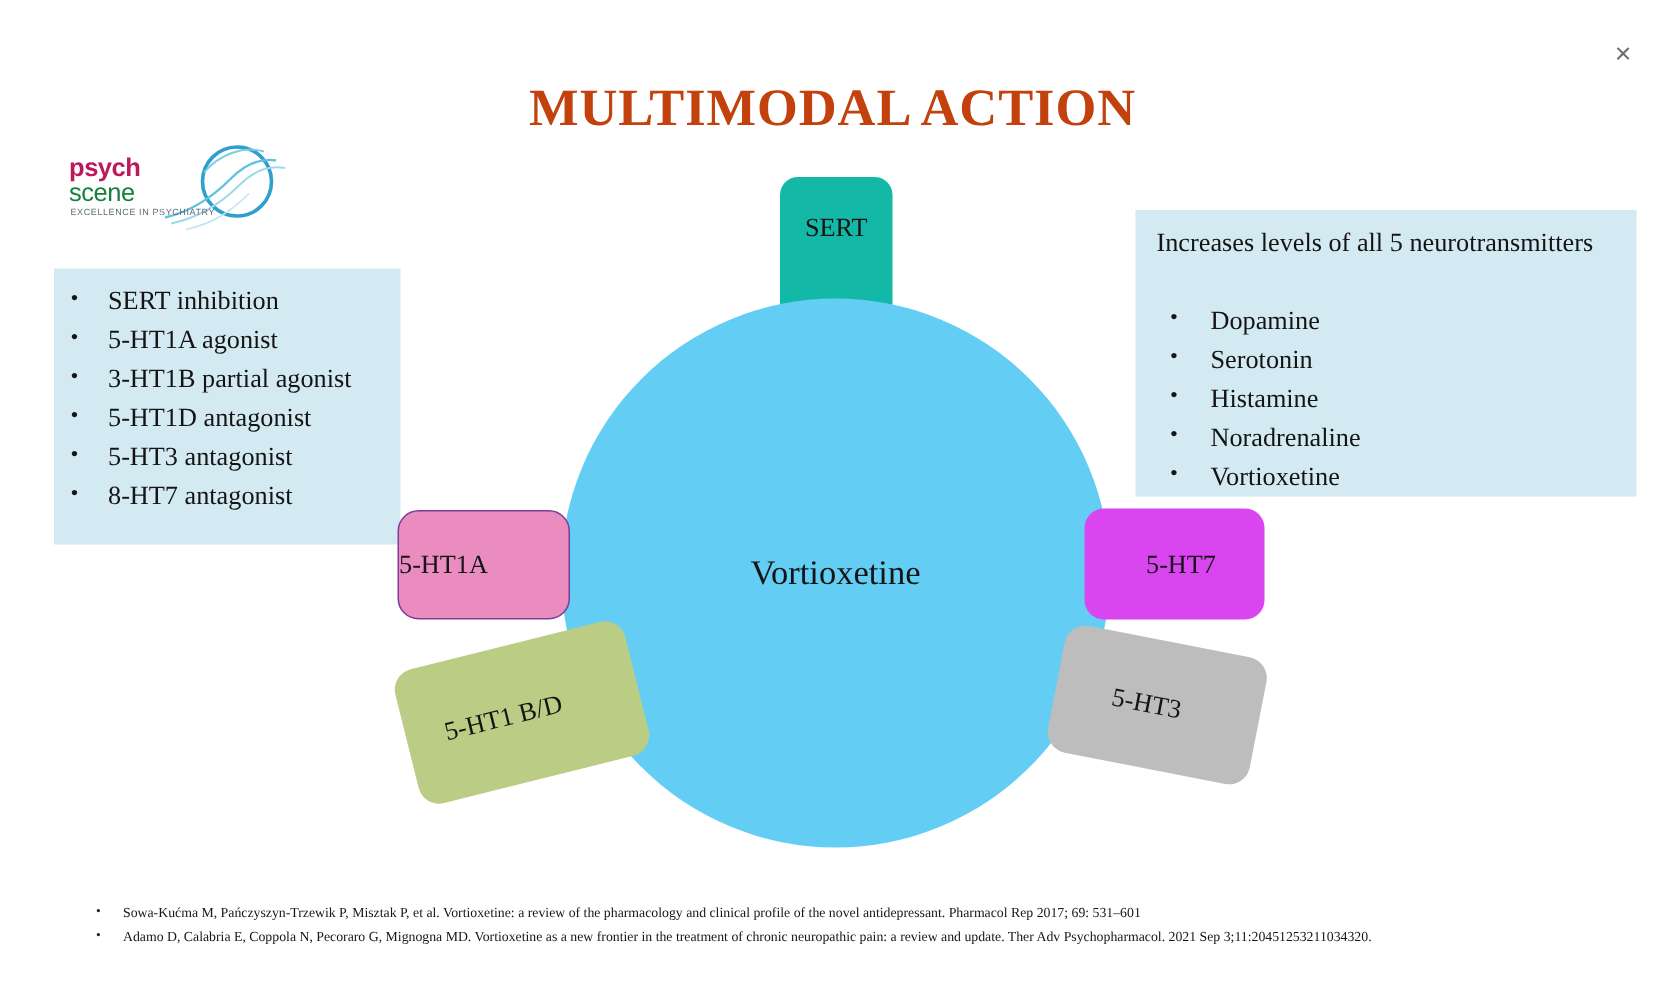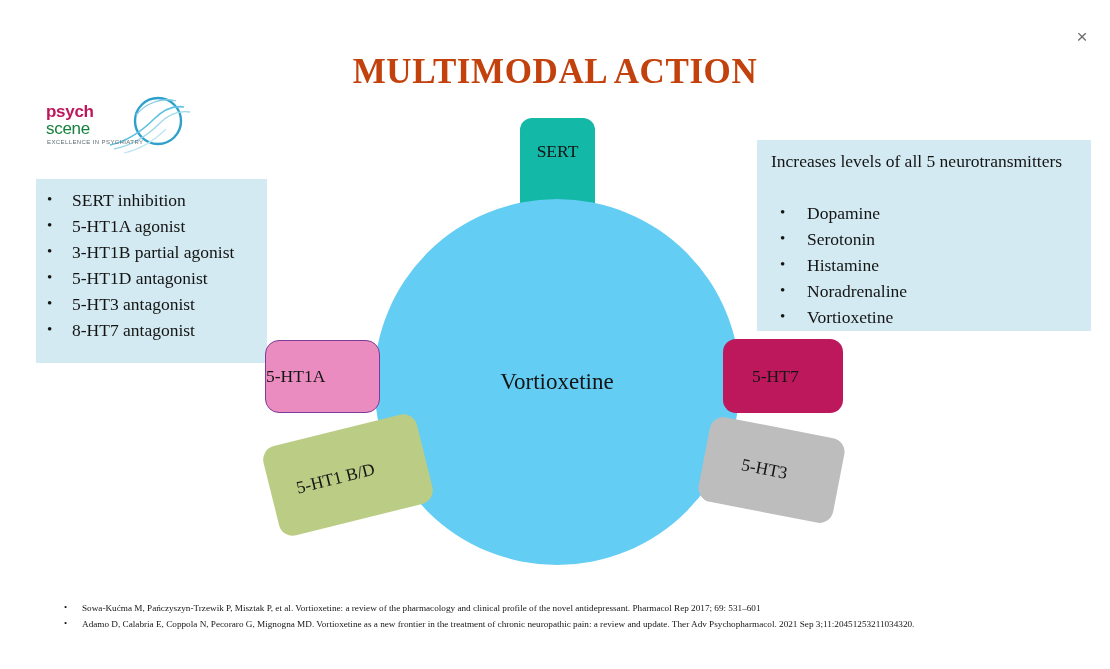--- a/index.html
+++ b/index.html
@@ -186,23 +186,23 @@
     border: 1.5px solid #7d3c98;
     border-radius: 14px;
     z-index: 3;
   }
 
   #node-ht7 {
     left: 723px;
     top: 339px;
     width: 120px;
     height: 74px;
-    background: #be185d;
+    background: #d946ef;
     border-radius: 13px;
-    padding-left: 29px;
+    padding-left: 41px;
     z-index: 3;
   }
 
   #node-ht1bd {
     left: 269px;
     top: 429px;
     width: 158px;
     height: 92px;
     background: #bbcc85;
     border-radius: 14px;

